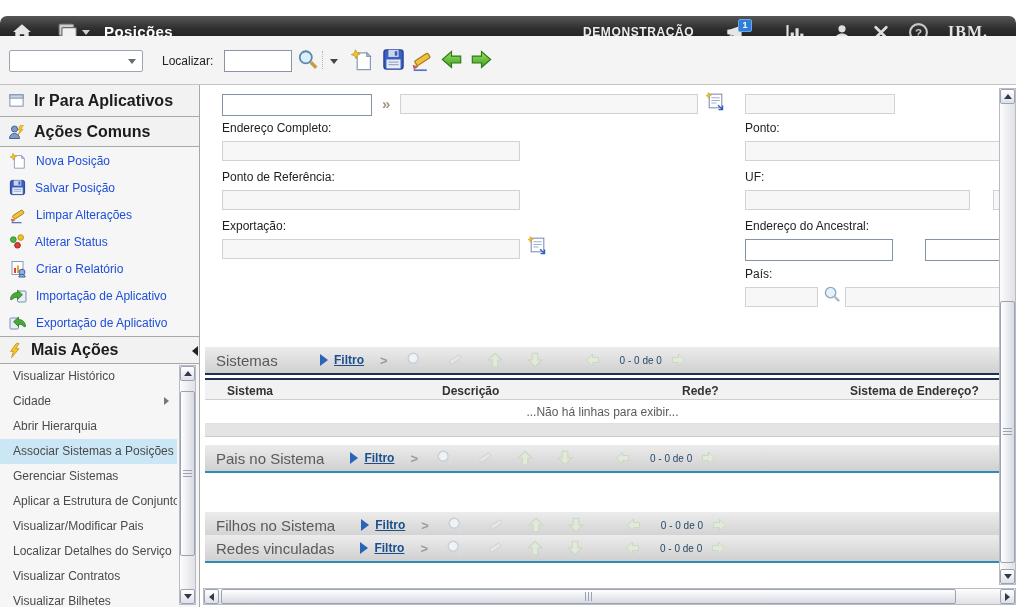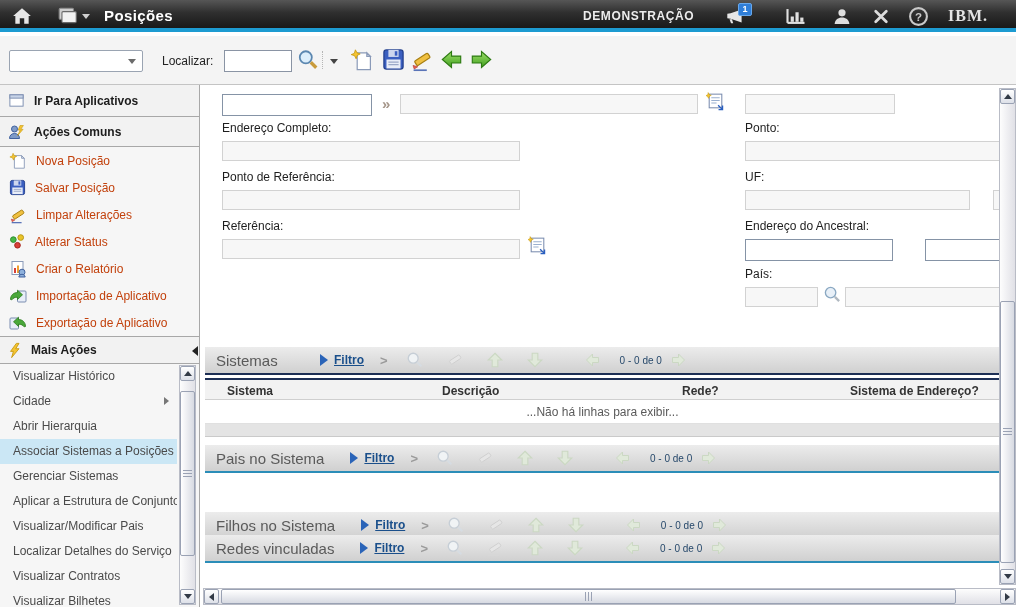--- a/index.html
+++ b/index.html
@@ -1,23 +1,23 @@
 <!DOCTYPE html>
 <html><head>
 <meta charset="utf-8">
 <style>
   * { box-sizing: border-box; }
   html,body { margin:0; padding:0; }
   body { width:1016px; height:607px; overflow:hidden; font-family:"Liberation Sans",sans-serif; background:#fff; }
   .app { position:relative; width:1016px; height:607px; }
 
   
-  .topnav { position:absolute; top:0; left:0; right:0; height:32px;
+  .topnav { position:absolute; top:16px; left:0; right:0; height:32px;
     background:linear-gradient(#565656 0%, #2f2f2f 45%, #191919 100%);
-    border-bottom:4px solid #1d9bd1; }
+    border-bottom:4px solid #1d9bd1;border-radius:7px; }
   .topnav > * { position:absolute; }
   .tn-title { left:104px; top:7px; color:#fff; font-size:15px; font-weight:bold; letter-spacing:.4px; }
   .tn-env { left:583px; top:9px; color:#ececec; font-size:12px; font-weight:bold; letter-spacing:.6px; }
   .tn-ico { width:22px; height:20px; top:6px; cursor:pointer; }
   .tn-caret { left:82px; top:14px; width:0; height:0; border-left:4px solid transparent; border-right:4px solid transparent; border-top:5px solid #cfcfcf; }
   .badge { position:absolute; left:14px; top:-4px; min-width:14px; height:13px; background:#2f7ed8; border:1px solid #67a7ea;
     border-radius:2px; color:#fff; font-size:9px; font-weight:bold; text-align:center; line-height:11px; padding:0 2px; }
   .tn-brand { left:948px; top:7px; color:#e4e4e4; font-size:16px; font-weight:900; letter-spacing:1px; font-family:"Liberation Serif",serif; }
 
   
@@ -27,25 +27,25 @@
   .tb-select .caret { position:absolute; right:6px; top:8px; width:0; height:0; border-left:4px solid transparent; border-right:4px solid transparent; border-top:5px solid #6b6b6b; }
   .tb-label { left:162px; top:18px; font-size:12px; color:#222; }
   .tb-input { left:224px; top:14px; width:68px; height:22px; border:1px solid #8a94a4; background:#fff; padding:1px 3px; font-size:12px; }
   .tb-ic { top:12px; width:22px; height:24px; cursor:pointer; }
   .tb-caret { left:330px; top:23px; width:0; height:0; border-left:4px solid transparent; border-right:4px solid transparent; border-top:5px solid #444; cursor:pointer; }
   .tb-sep { left:322px; top:15px; width:1px; height:18px; border-left:1px dotted #b5b5b5; }
 
   
   .sidebar { position:absolute; top:85px; left:0; width:200px; bottom:0; background:#f6f6f6; border-right:1px solid #a8a8a8; }
   .sb-hdr { display:flex; align-items:center; gap:8px; padding-left:7px; border-bottom:1px solid #a8a8a8; background:#f2f2f2; }
-  .sb-hdr .t { font-size:12px; font-weight:bold; color:#1c1c1c;text-align:center; }
+  .sb-hdr .t { font-size:16px; font-weight:bold; color:#1c1c1c;text-align:center; }
   .sb-goto { height:32px; }
   .sb-acoes { height:30px; }
   .sb-item { height:27px; display:flex; align-items:center; gap:9px; padding-left:9px; cursor:pointer; }
-  .sb-item .t { font-size:12px; color:#c2410c; }
+  .sb-item .t { font-size:12px; color:#1d4ed8; }
   .sb-mais { height:28px; border-top:1px solid #a8a8a8; border-bottom:1px solid #a8a8a8; position:relative; }
   .sb-collapse { position:absolute; right:1px; top:9px; width:0; height:0; border-top:5px solid transparent; border-bottom:5px solid transparent; border-right:6px solid #222; cursor:pointer; }
   .sb-list { position:absolute; top:279px; left:0; right:22px; bottom:0; overflow:hidden; }
   .sb-litem { height:25px; line-height:25px; padding-left:13px; font-size:12px; color:#4a4a4a; cursor:pointer; position:relative; white-space:nowrap; }
   .sb-litem.selected { background:#cbe7f5; }
   .sb-litem .sub { position:absolute; right:8px; top:8px; width:0; height:0; border-top:4px solid transparent; border-bottom:4px solid transparent; border-left:5px solid #777; }
 
   
   .vsb { position:absolute; width:17px; background:linear-gradient(90deg,#fdfdfd,#e0e0e6); border:1px solid #b9bcc6; }
   .hsb { position:absolute; height:17px; background:linear-gradient(#fdfdfd,#e0e0e6); border:1px solid #b9bcc6; }
@@ -359,21 +359,21 @@
     <label class="flbl" style="left:545px; top:36px;">Ponto:</label>
     <span class="fld" style="left:22px; top:56px; width:298px;"></span>
     <span class="fld" style="left:545px; top:56px; width:255px;"></span>
 
     <label class="flbl" style="left:22px; top:85px;">Ponto de Referência:</label>
     <label class="flbl" style="left:545px; top:85px;">UF:</label>
     <span class="fld" style="left:22px; top:105px; width:298px;"></span>
     <span class="fld" style="left:545px; top:105px; width:225px;"></span>
     <span class="fld" style="left:793px; top:105px; width:23px;"></span>
 
-    <label class="flbl" style="left:22px; top:134px;">Referência:</label>
+    <label class="flbl" style="left:22px; top:134px;">Exportação:</label>
     <label class="flbl" style="left:545px; top:134px;">Endereço do Ancestral:</label>
     <span class="fld" style="left:22px; top:154px; width:298px;"></span>
     <span style="left:327px; top:150px;">
       <svg width="21" height="21" viewBox="0 0 20 20">
           <rect x="4" y="3" width="12" height="13" fill="#fff" stroke="#7b8db0"></rect>
           <path d="M6 6.5h8M6 9h8M6 11.5h5" stroke="#9ab0d0"></path>
           <path d="M3 1.5l1 1.9 2 .6-1.8 1L3.4 7 2.4 5.2 1 4.4l1.8-1z" fill="#f5c431" stroke="#c79a10" stroke-width=".5"></path>
           <path d="M12.5 13.5l4 4m.2-3.6v3.8h-3.8" stroke="#2a5fc0" stroke-width="1.3" fill="none"></path>
         </svg>
     </span>

